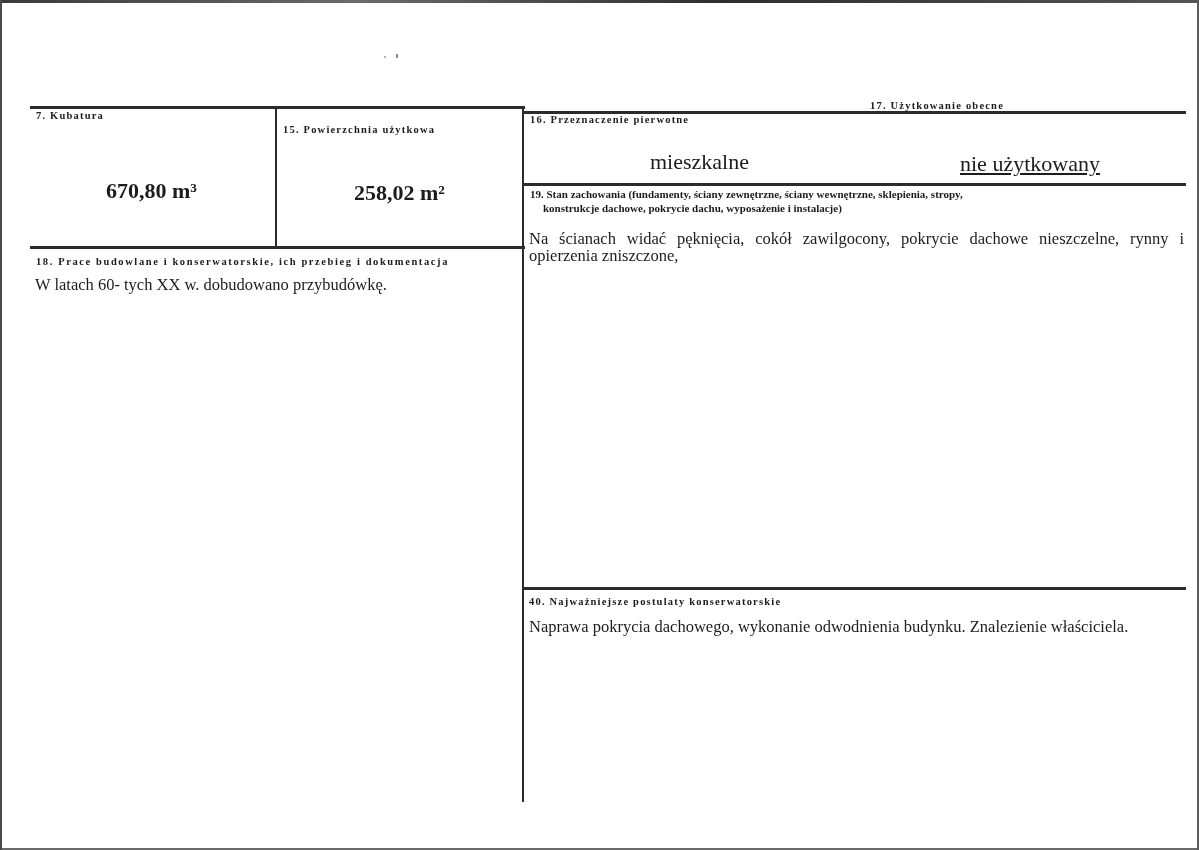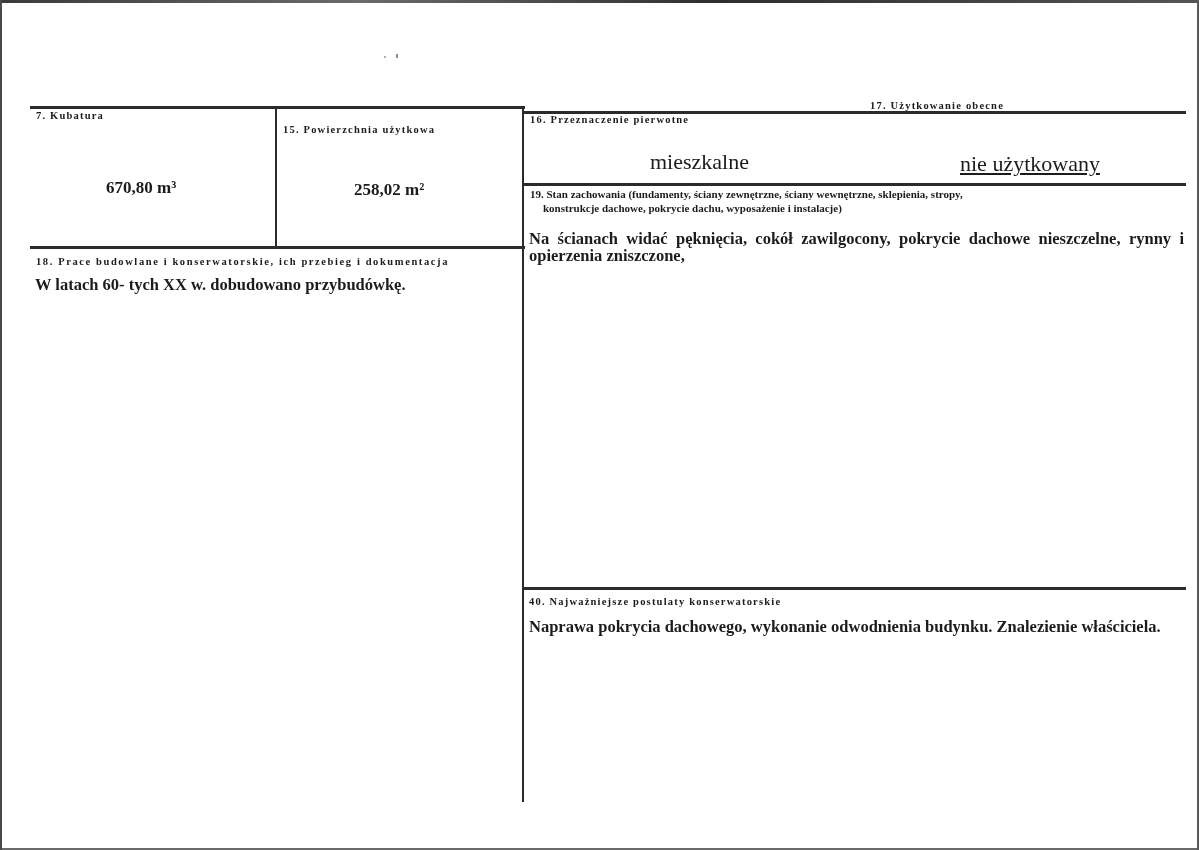--- a/index.html
+++ b/index.html
@@ -19,23 +19,23 @@
 
   .line { position:absolute; background:#2b2b2b; }
   .h { height:3px; }
   .v { width:2px; }
 
   .label {
     position:absolute; font-weight:bold; font-size:10.5px; letter-spacing:1.2px;
     white-space:nowrap;
   }
   .label-tight { letter-spacing:0; font-family:"Liberation Serif", serif; font-size:11px; }
-  .big-value { position:absolute; font-weight:bold; font-size:17px; white-space:nowrap; }
+  .big-value { position:absolute; font-weight:bold; font-size:22px; white-space:nowrap; }
   .value { position:absolute; font-size:22px; white-space:nowrap; }
-  .body-text { position:absolute; font-size:16.5px; line-height:20px;font-weight:bold; }
+  .body-text { position:absolute; font-size:16.5px; line-height:20px; }
 </style>
 </head>
 <body>
 
 <div class="scan-top"></div>
 <div class="scan-bottom"></div>
 <div class="scan-left"></div>
 <div class="scan-right"></div>
 <div class="speck"></div>
 

